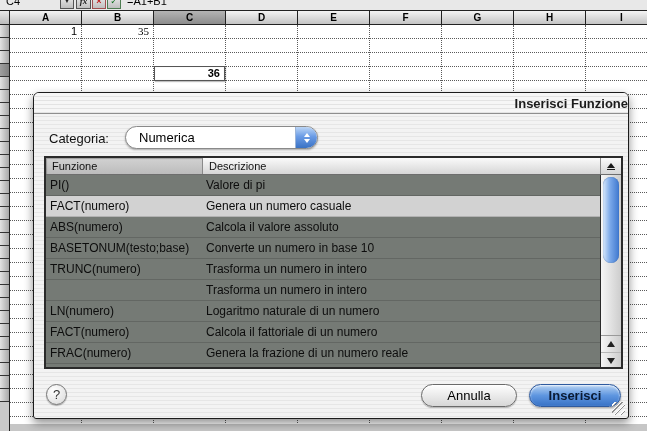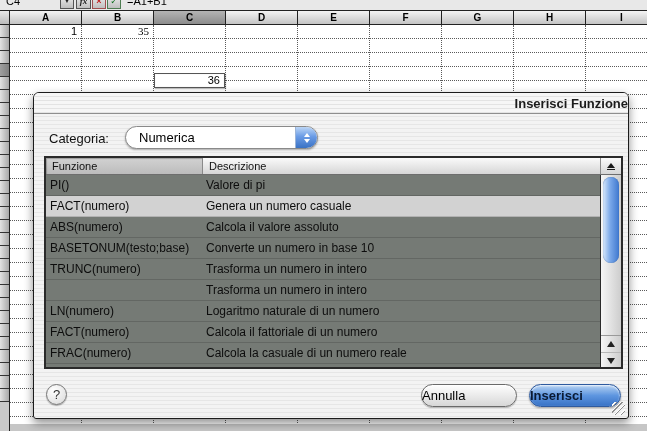--- a/index.html
+++ b/index.html
@@ -89,21 +89,21 @@
   .sc-btn { height:16px; display:flex; align-items:center; justify-content:center; }
   .sc-btn + .sc-btn { border-top:1px solid #b8b8b8; }
   .tri-up-k { width:0; height:0; border-left:4px solid transparent; border-right:4px solid transparent; border-bottom:6px solid #222; }
   .tri-dn-k { width:0; height:0; border-left:4px solid transparent; border-right:4px solid transparent; border-top:6px solid #222; }
 
   
   #help-btn { position:absolute; left:12px; top:291px; width:21px; height:21px; border-radius:50%;
               border:1px solid #777; background:radial-gradient(circle at 35% 30%,#fff,#d8d8d8);
               font-size:13px; color:#333; text-align:center; line-height:19px; box-shadow:0 1px 1px rgba(0,0,0,.3); }
   .pill-btn { position:absolute; top:291px; height:23px; border-radius:12px; font-size:13px;
-              line-height:21px; }
+              text-align:center; line-height:21px; }
   #annulla-btn { left:387px; width:96px; border:1px solid #6a6a6a; color:#000;
                  background:linear-gradient(#fefefe,#d7d7d7); box-shadow:inset 0 1px 1px #fff, 0 1px 1px rgba(0,0,0,.25); }
   #inserisci-btn { left:495px; width:92px; border:1px solid #2f5a9e; color:#0a1a33; font-weight:bold;
                    background:linear-gradient(#b6d2f2,#5e96e0 50%,#3872c6);
                    box-shadow:inset 0 1px 2px rgba(255,255,255,.8), 0 1px 2px rgba(0,0,0,.35); }
   #resize-grip { position:absolute; right:3px; bottom:3px; width:13px; height:13px;
                  background:repeating-linear-gradient(135deg, transparent 0 2px, #fdfdfd 2px 3px, #8f8f8f 3px 4px); }
 </style>
 </head>
 <body>
@@ -197,21 +197,21 @@
       <div class="row-line" style="top: 360px;"></div>
       <div class="row-line" style="top: 374px;"></div>
       <div class="row-line" style="top: 388px;"></div>
       <div class="row-line" style="top: 402px;"></div>
       <div class="row-line" style="top: 416px;"></div>
       <div class="row-line" style="top: 430px;"></div>
     </div>
   <div id="cells">
       <div class="cell" style="left: 10px; top: 25px;">1</div>
       <div class="cell" style="left: 82px; top: 25px; font-family: Liberation Serif, serif;">35</div>
-      <div class="cell selcell" style="left: 154px; top: 74px;">36</div>
+      <div class="cell selcell" style="left: 154px; top: 67px; font-weight: bold;">36</div>
     </div>
   <div id="bottom-band"></div>
 
   <div id="dialog">
     <div id="dlg-titlebar">
       <div id="dlg-title">Inserisci Funzione</div>
     </div>
 
     <span id="cat-label">Categoria:</span>
     <div id="cat-popup">
@@ -258,21 +258,21 @@
           <div class="frow">
             <span class="fname">LN(numero)</span>
             <span class="fdesc">Logaritmo naturale di un numero</span>
           </div>
           <div class="frow">
             <span class="fname">FACT(numero)</span>
             <span class="fdesc">Calcola il fattoriale di un numero</span>
           </div>
           <div class="frow">
             <span class="fname">FRAC(numero)</span>
-            <span class="fdesc">Calcola la casuale di un numero reale</span>
+            <span class="fdesc">Genera la frazione di un numero reale</span>
           </div>
           <div class="frow">
             <span class="fname">SQRT(numero)</span>
             <span class="fdesc">Calcola la radice quadrata di un numero</span>
           </div>
         </div>
       <div id="list-scrollbar">
         <div id="scroll-thumb"></div>
         <div id="scroll-arrows">
           <div class="sc-btn">

